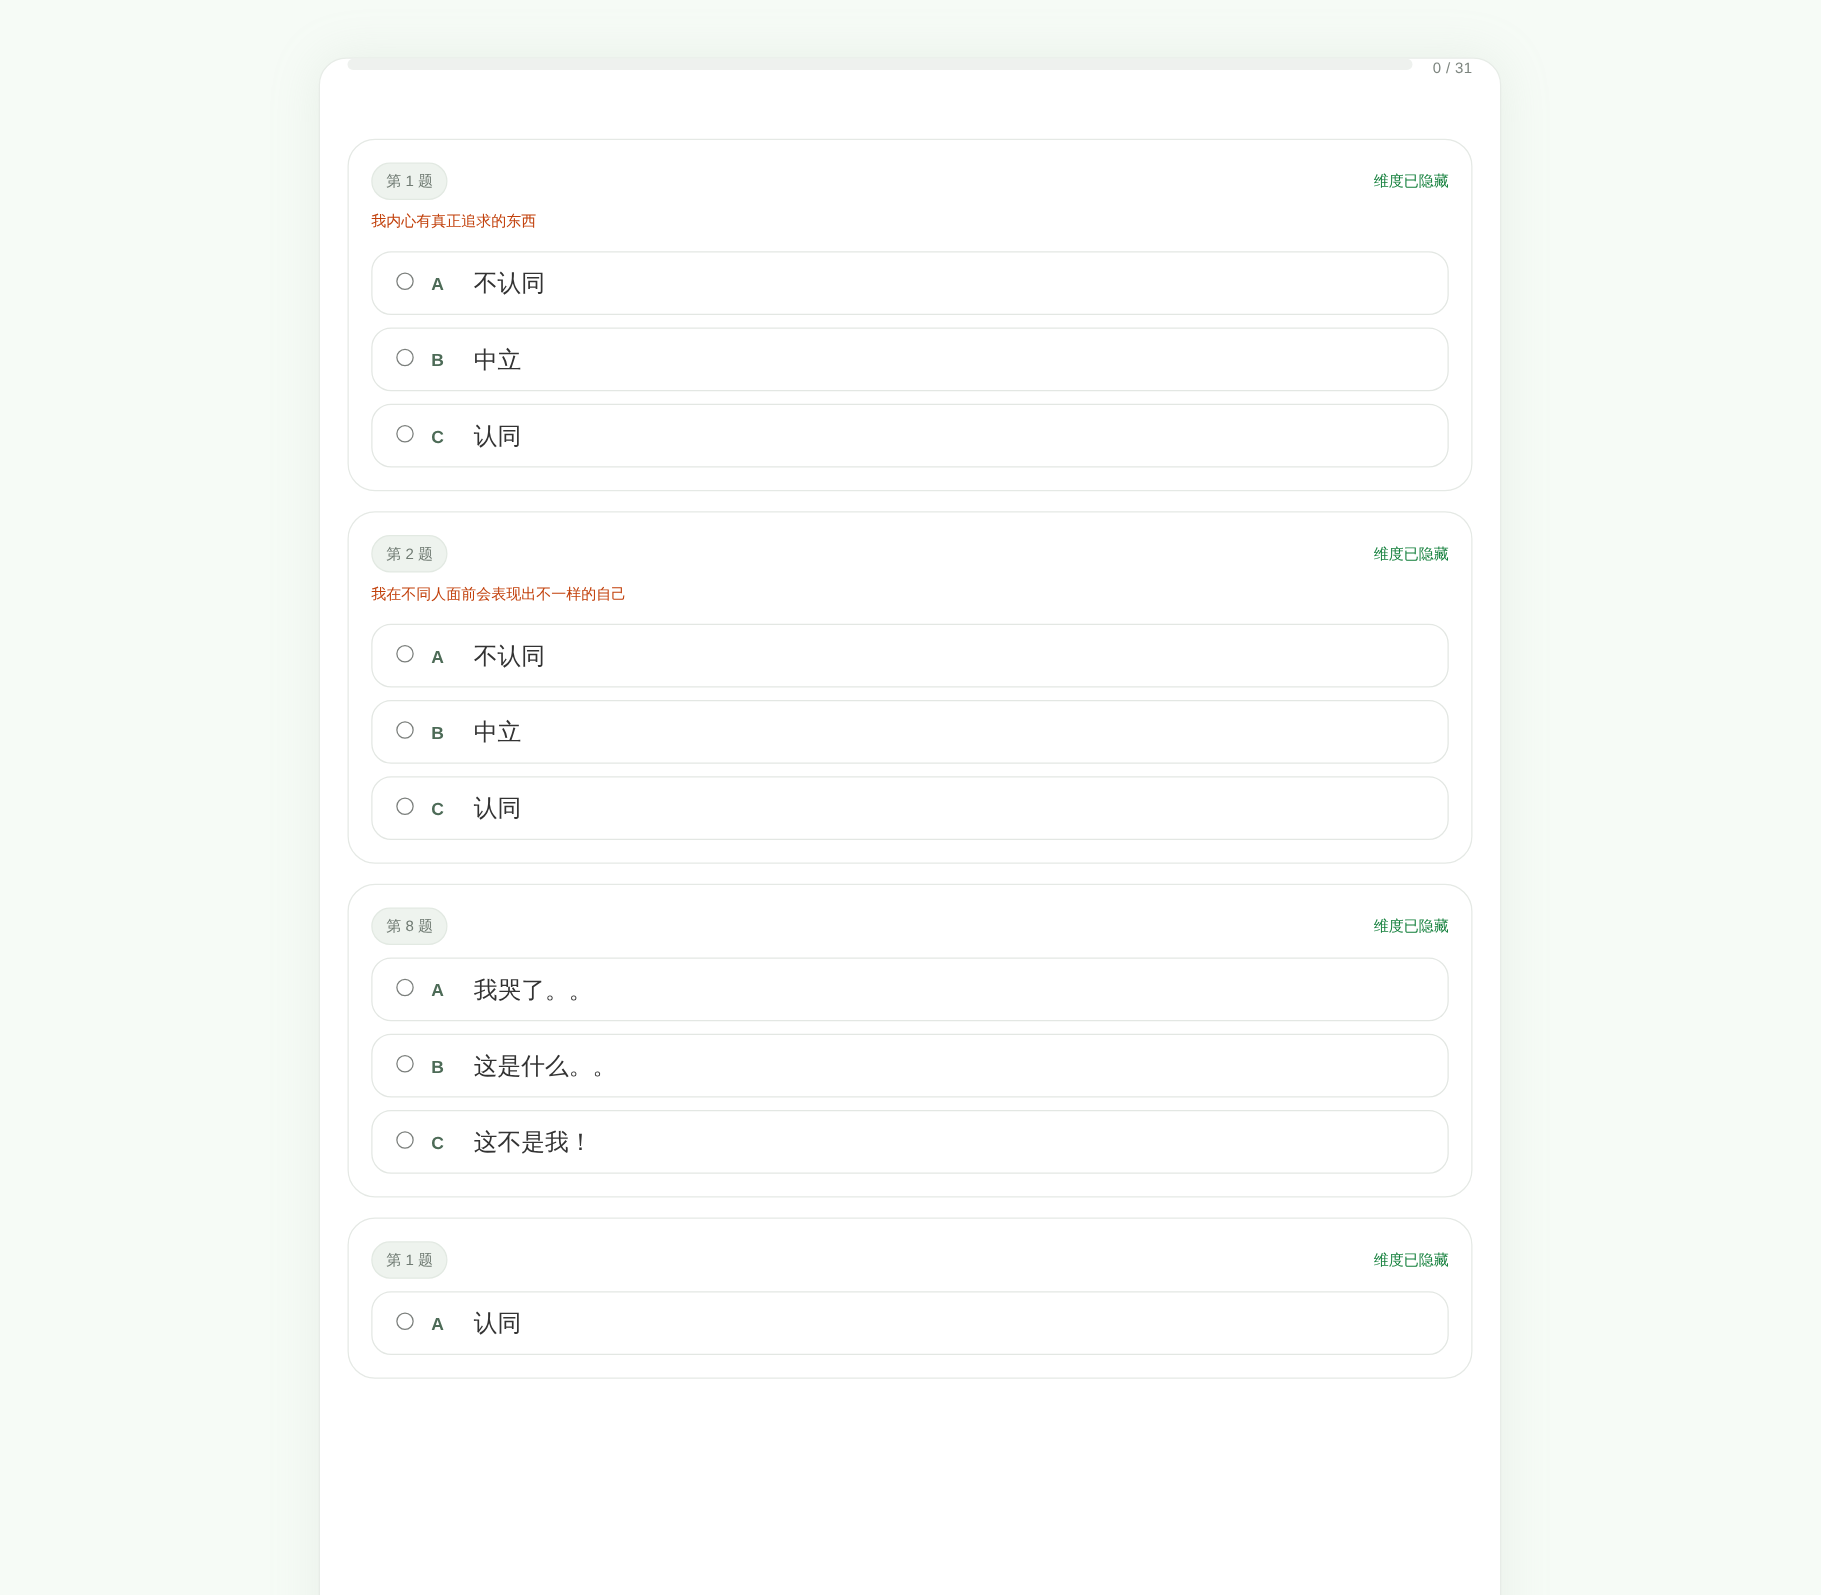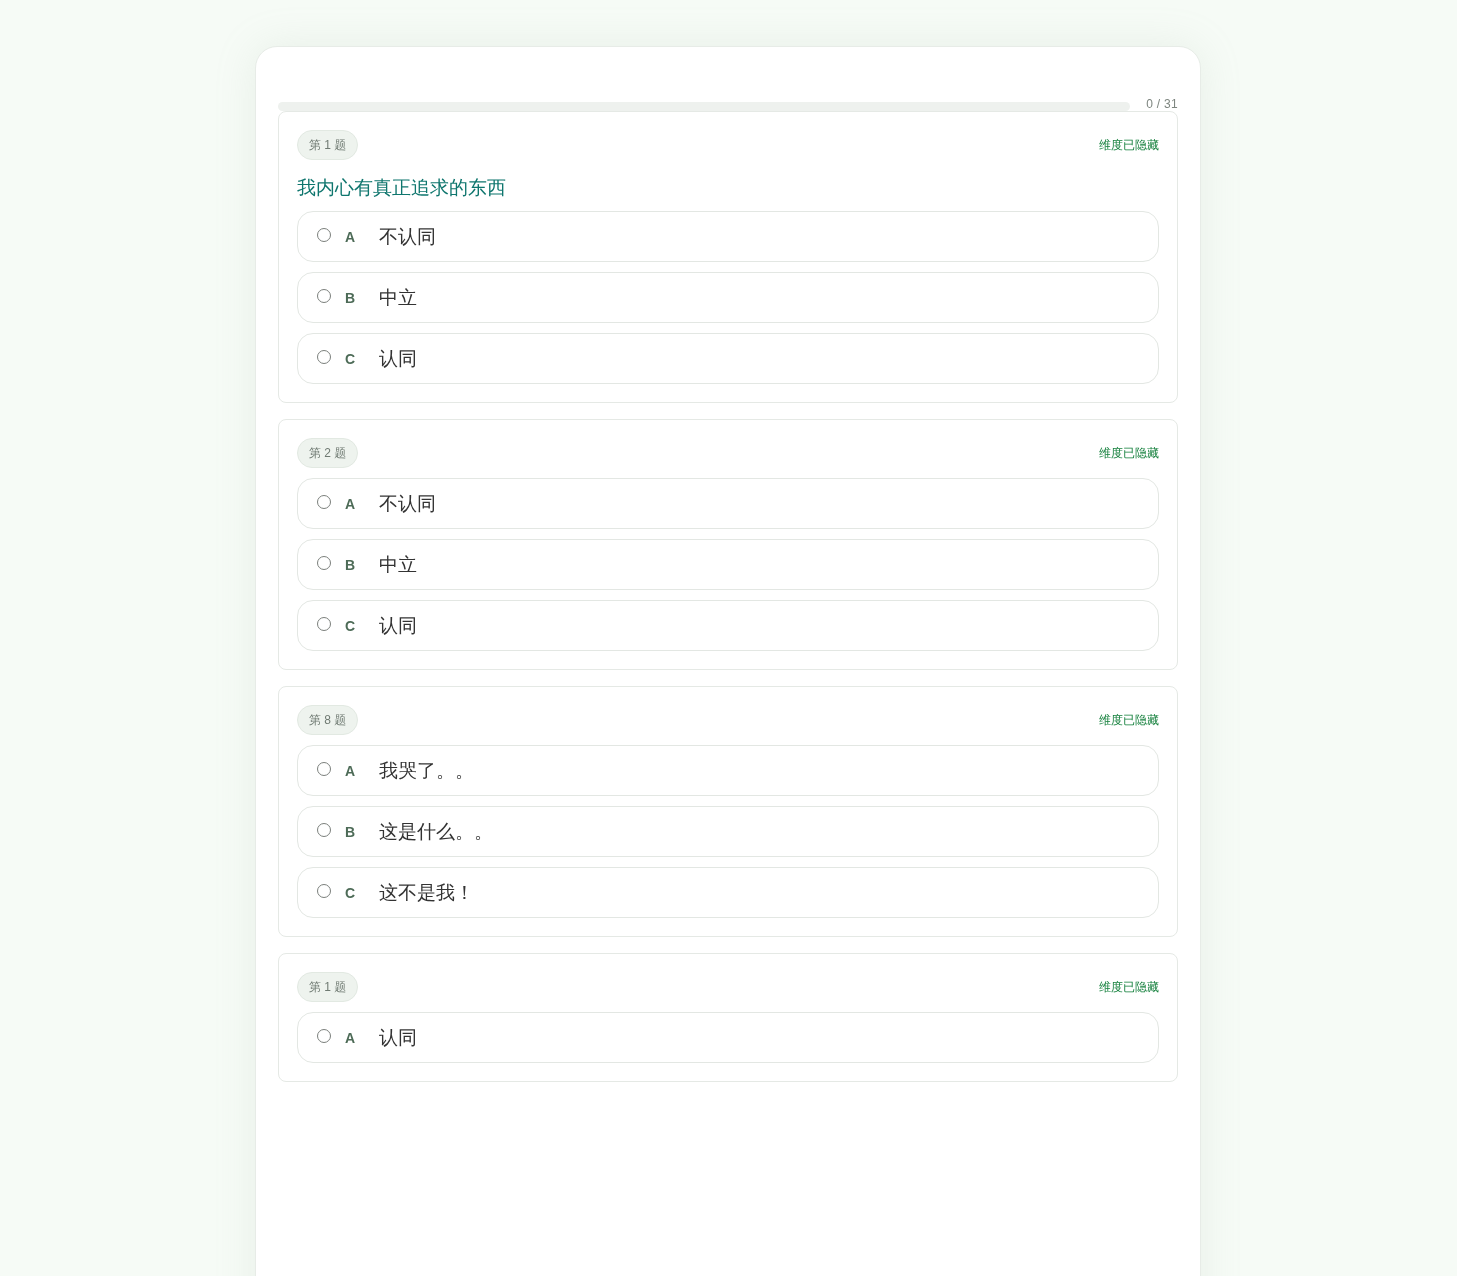--- a/index.html
+++ b/index.html
@@ -11,43 +11,43 @@
   }
   .shell {
     position: absolute; left: 255px; top: 46px; width: 946px; height: 1300px;
     background: #ffffff;
     border: 1px solid #e7ece7;
     border-radius: 22px;
     box-shadow: 0 0 40px rgba(170, 190, 170, 0.18);
     padding: 0 22px;
   }
   .progress-row {
-    display: flex; align-items: flex-end; height: 64px; padding-top: 0px;
+    display: flex; align-items: flex-start; height: 64px; padding-top: 0px;
   }
   .progress-track {
     flex: 1; height: 9px; background: #eef1ee; border-radius: 5px; overflow: hidden;
     margin-top: 0px;
   }
   .progress-fill { height: 100%; width: 0%; background: #4f7a5e; }
   .progress-text {
     margin-left: 16px; font-size: 12px; color: #7d857f; letter-spacing: 0.3px;
   }
   .q-card {
-    border: 1px solid #e5e9e5; border-radius: 8px;
+    border: 1px solid #e5e9e5; border-radius: 22px;
     padding: 18px 18px 18px 18px; margin-bottom: 16px; background: #fff;
   }
   .q-head { display: flex; justify-content: space-between; align-items: center; }
   .q-badge {
     display: inline-block; height: 30px; line-height: 28px; padding: 0 11px;
     border-radius: 15px; background: #eef3ee; border: 1px solid #e2e9e2;
     font-size: 12px; color: #6f7a72;
   }
   .q-hidden { font-size: 12px; color: #15803d; }
   .q-text {
-    margin-top: 14px; font-size: 19px; line-height: 27px; color: #0f766e;
+    margin-top: 4px; font-size: 12px; line-height: 27px; color: #c2410c;
   }
   .q-options { margin-top: 10px; }
   .opt {
     display: flex; align-items: center; height: 51px; padding-left: 19px;
     border: 1px solid #e3e7e3; border-radius: 16px; margin-bottom: 10px;
     background: #fff; cursor: pointer;
   }
   .opt:last-child { margin-bottom: 0; }
   .radio {
     width: 14px; height: 14px; border-radius: 50%; border: 1.5px solid #7b7f7c;
@@ -92,20 +92,21 @@
         <span class="opt-label">认同</span>
       </div>
     </div>
   </div>
 
   <div class="q-card">
     <div class="q-head">
       <span class="q-badge">第 2 题</span>
       <span class="q-hidden">维度已隐藏</span>
     </div>
+    <div class="q-text">我在不同人面前会表现出不一样的自己</div>
     <div class="q-options">
       <div class="opt">
         <span class="radio"></span>
         <span class="opt-key">A</span>
         <span class="opt-label">不认同</span>
       </div>
       <div class="opt">
         <span class="radio"></span>
         <span class="opt-key">B</span>
         <span class="opt-label">中立</span>

